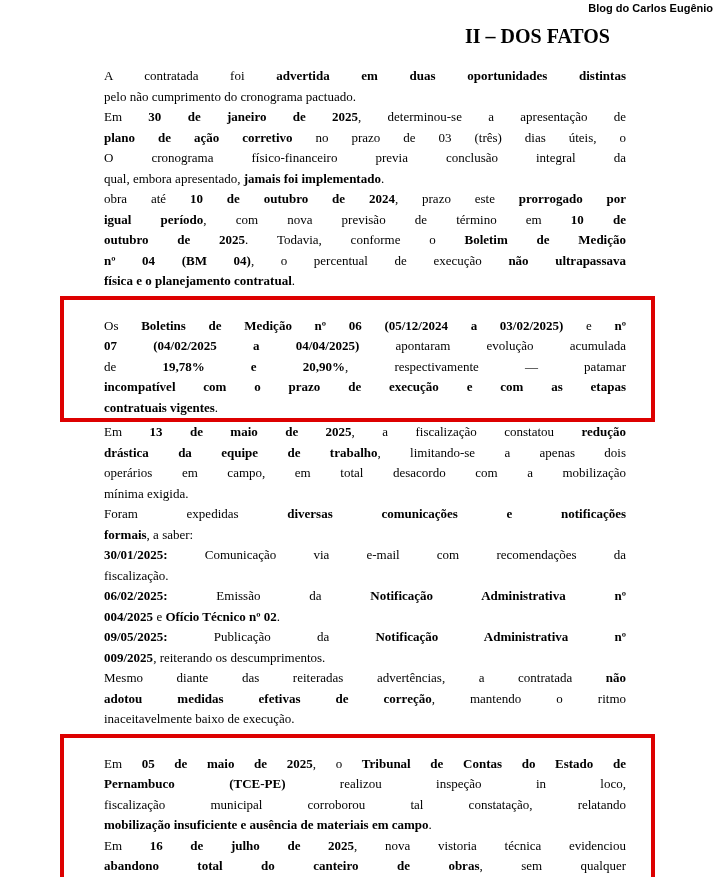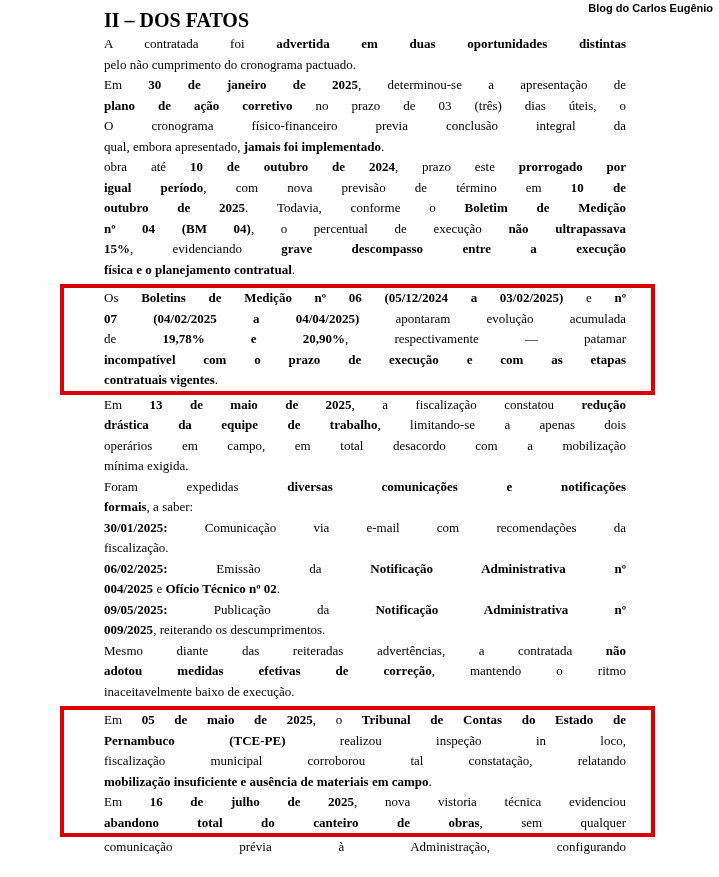--- a/index.html
+++ b/index.html
@@ -1,47 +1,46 @@
 <!DOCTYPE html>
 <html><head>
 <meta charset="utf-8">
 <style>
   html,body{margin:0;padding:0;background:#ffffff;}
   .page{position:relative;width:719px;height:877px;background:#ffffff;overflow:hidden;
         font-family:"Liberation Serif",serif;color:#000;}
   .watermark{position:absolute;top:2px;right:6px;
         font-family:"Liberation Sans",sans-serif;font-weight:bold;font-size:11px;}
   .textcol{position:absolute;left:104px;top:6px;width:522px;}
-  .heading{margin:0;font-size:20px;line-height:28px;font-weight:bold;
-        font-family:"Liberation Serif",serif;}
+  .heading{margin:16px;font-size:20px;line-height:28px;font-weight:bold;
+        font-family:"Liberation Serif",serif;text-align:right;}
   .line{font-size:13px;line-height:20.5px;height:20.5px;overflow:hidden;
         text-align:justify;text-align-last:justify;white-space:normal;}
   .line.end{text-align:right;text-align-last:left;}
   .b{font-weight:bold;}
-  .redbox{border:4px solid #dd0000;margin:4px -29px 0 -44px;padding:0 25px 0 40px;}
+  .redbox{border:4px solid #dd0000;margin:4px -29px 0 -44px;padding:16px 25px 0 40px;}
 </style>
 </head>
 <body>
 
 <div class="page">
   <div class="watermark" style="color: rgb(0, 0, 0);">Blog do Carlos Eugênio</div>
   <div class="textcol">
     <h1 class="heading">II – DOS FATOS</h1>
     <div>
         <div class="line"><span>A contratada foi </span><span class="b">advertida em duas oportunidades distintas</span></div>
         <div class="line end"><span>pelo não cumprimento do cronograma pactuado.</span></div>
         <div class="line"><span>Em </span><span class="b">30 de janeiro de 2025</span><span>, determinou-se a apresentação de</span></div>
         <div class="line"><span class="b">plano de ação corretivo</span><span> no prazo de 03 (três) dias úteis, o</span></div>
         <div class="line"><span>O cronograma físico-financeiro previa conclusão integral da</span></div>
         <div class="line end"><span>qual, embora apresentado, </span><span class="b">jamais foi implementado</span><span>.</span></div>
         <div class="line"><span>obra até </span><span class="b">10 de outubro de 2024</span><span>, prazo este </span><span class="b">prorrogado por</span></div>
         <div class="line"><span class="b">igual período</span><span>, com nova previsão de término em </span><span class="b">10 de</span></div>
         <div class="line"><span class="b">outubro de 2025</span><span>. Todavia, conforme o </span><span class="b">Boletim de Medição</span></div>
         <div class="line"><span class="b">nº 04 (BM 04)</span><span>, o percentual de execução </span><span class="b">não ultrapassava</span></div>
-        <div class="line"><span class="b">15%</span><span>, evidenciando </span><span class="b">grave descompasso entre a execução</span></div>
         <div class="line end"><span class="b">física e o planejamento contratual</span><span>.</span></div>
       </div>
     <div class="redbox" style="border-color: rgb(221, 0, 0);">
         <div class="line"><span>Os </span><span class="b">Boletins de Medição nº 06 (05/12/2024 a 03/02/2025)</span><span> e </span><span class="b">nº</span></div>
         <div class="line"><span class="b">07 (04/02/2025 a 04/04/2025)</span><span> apontaram evolução acumulada</span></div>
         <div class="line"><span>de </span><span class="b">19,78% e 20,90%</span><span>, respectivamente — patamar</span></div>
         <div class="line"><span class="b">incompatível com o prazo de execução e com as etapas</span></div>
         <div class="line end"><span class="b">contratuais vigentes</span><span>.</span></div>
       </div>
     <div>

